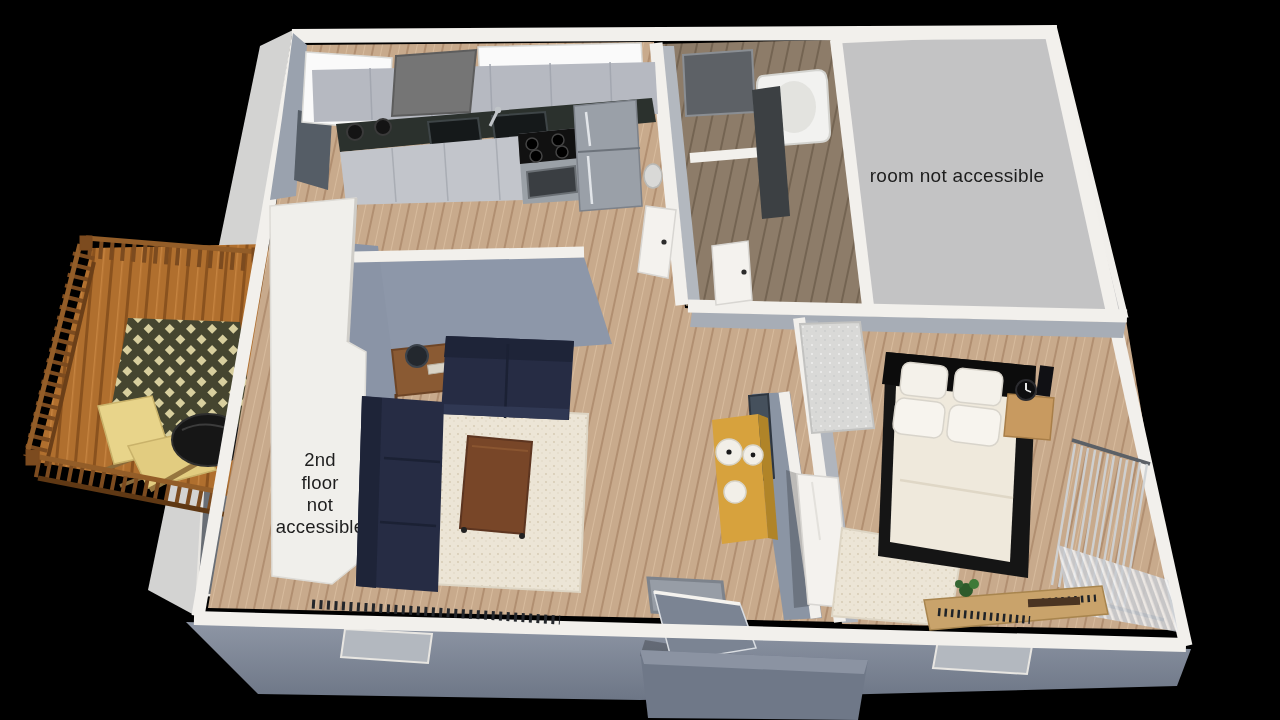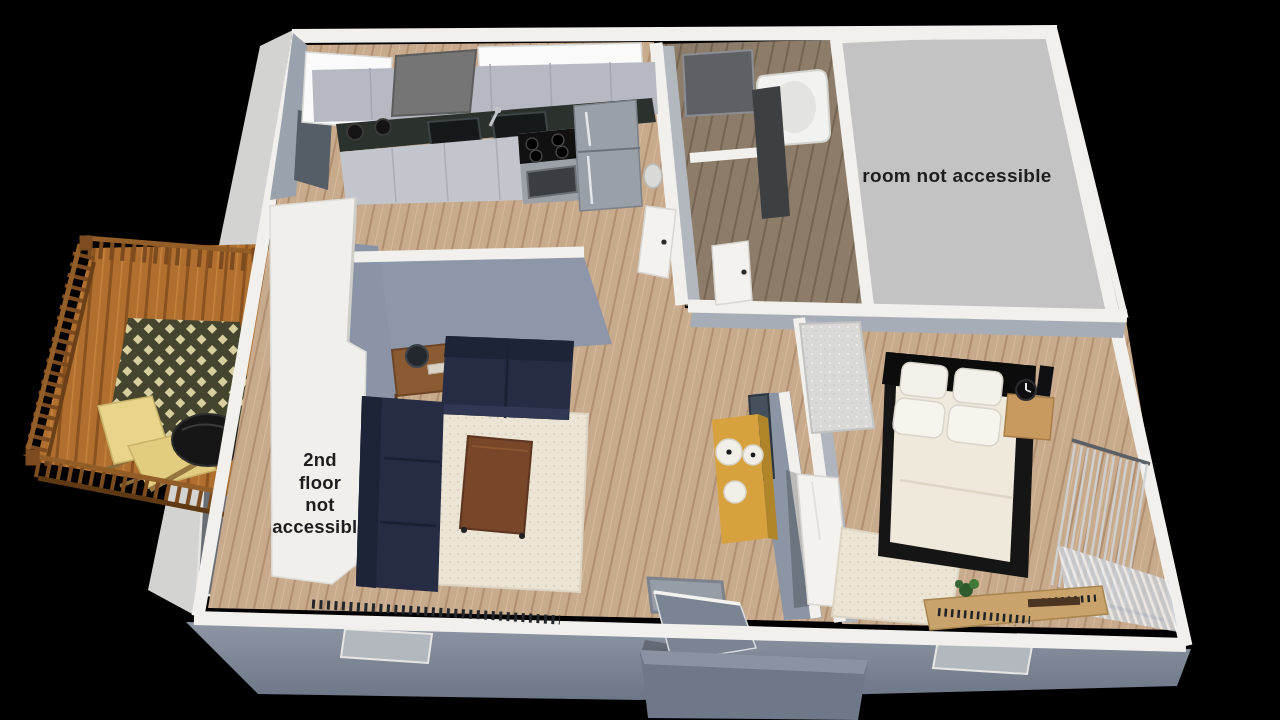--- a/index.html
+++ b/index.html
@@ -1,17 +1,17 @@
 <!DOCTYPE html>
 <html><head>
 <meta charset="utf-8">
 <style>
   html,body{margin:0;padding:0;background:#000;}
   .stage{position:relative;width:1280px;height:720px;background:#000;overflow:hidden;
-         font-family:"Liberation Sans",sans-serif;font-weight:bold;}
+         font-family:"Liberation Sans",sans-serif;}
   svg{display:block}
   text{font-family:"Liberation Sans",sans-serif;}
   .room-label{font-size:19px;fill:#1d1d1d;letter-spacing:.3px;}
   .stair-label{font-size:18.5px;fill:#1d1d1d;letter-spacing:.2px;}
 </style>
 </head>
 <body>
 
 <div class="stage">
 <svg width="1280" height="720" viewBox="0 0 1280 720">

